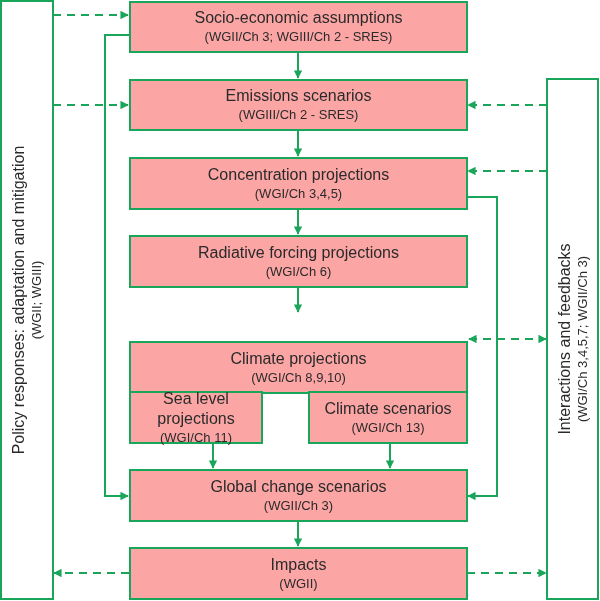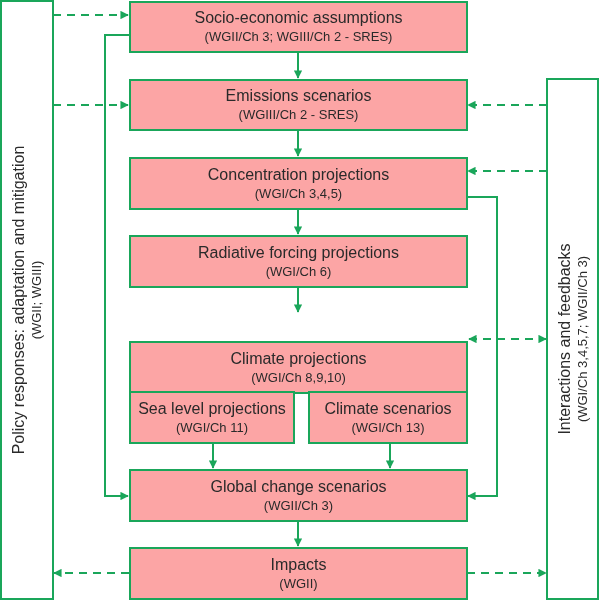--- a/index.html
+++ b/index.html
@@ -78,21 +78,21 @@
   <div class="sub">(WGI/Ch 3,4,5)</div>
 </div>
 <div class="box" style="left:129px; top:235px; width:339px; height:53px;">
   <div class="title">Radiative forcing projections</div>
   <div class="sub">(WGI/Ch 6)</div>
 </div>
 <div class="box" style="left:129px; top:313px; width:339px; height:53px;margin-top:28px;">
   <div class="title">Climate projections</div>
   <div class="sub">(WGI/Ch 8,9,10)</div>
 </div>
-<div class="box" style="left:129px; top:391px; width:166px; height:53px;">
+<div class="box" style="left:129px; top:391px; width:134px; height:53px;">
   <div class="title">Sea level projections</div>
   <div class="sub">(WGI/Ch 11)</div>
 </div>
 <div class="box" style="left:308px; top:391px; width:160px; height:53px;">
   <div class="title">Climate scenarios</div>
   <div class="sub">(WGI/Ch 13)</div>
 </div>
 <div class="box" style="left:129px; top:469px; width:339px; height:53px;">
   <div class="title">Global change scenarios</div>
   <div class="sub">(WGII/Ch 3)</div>

